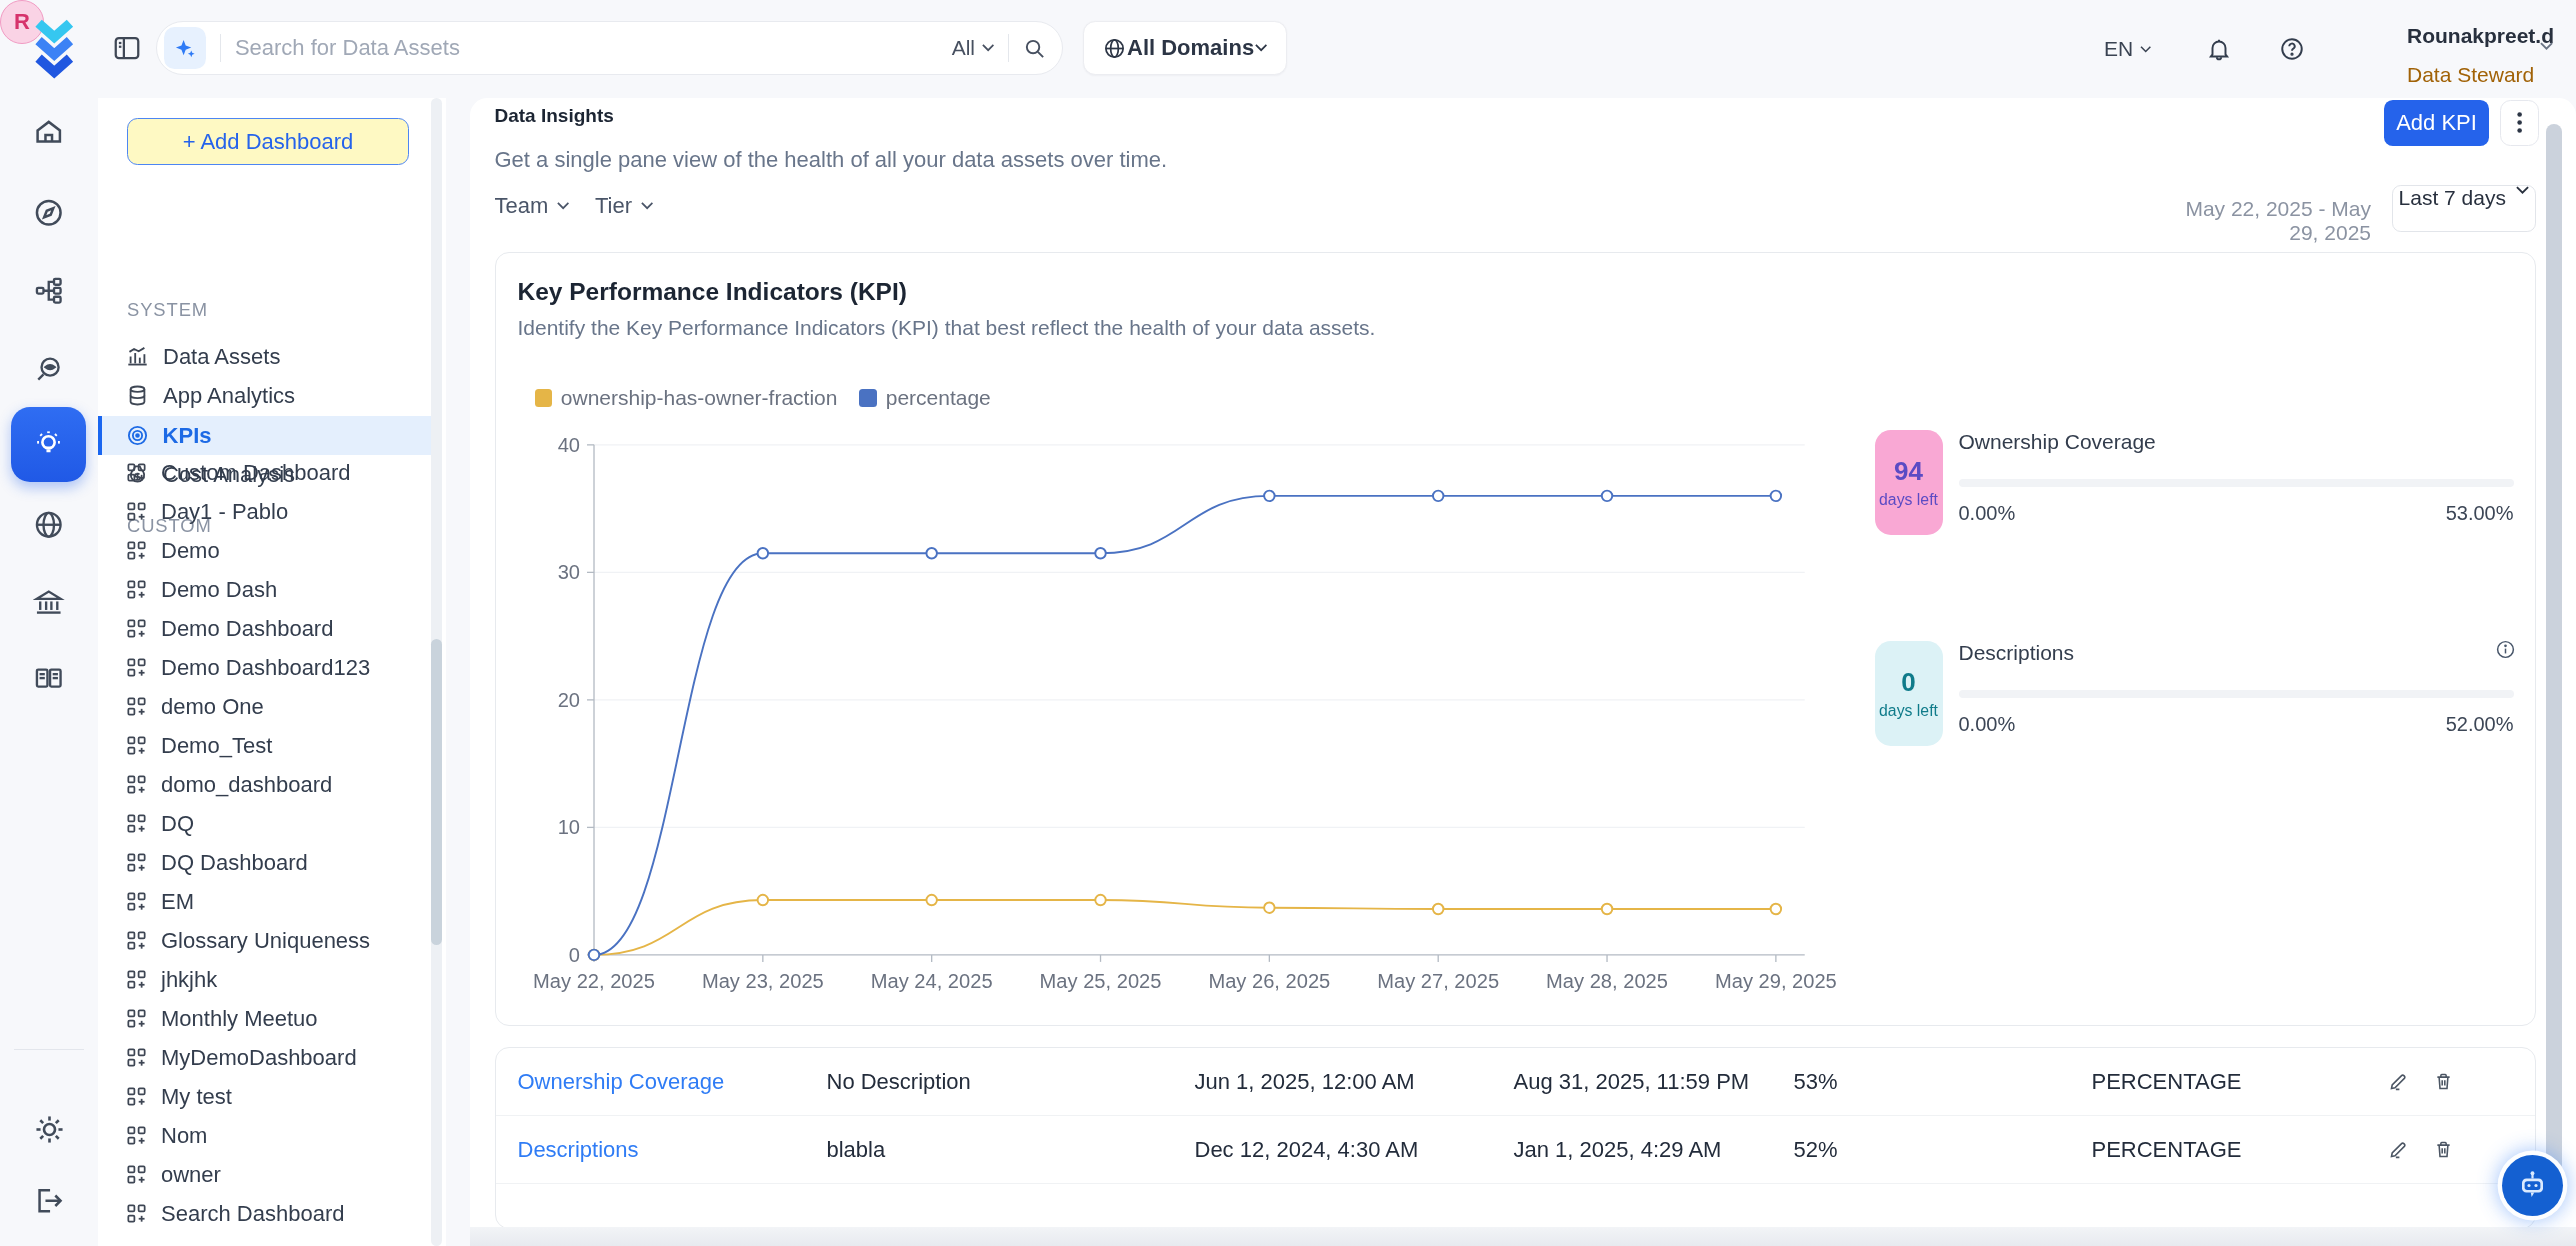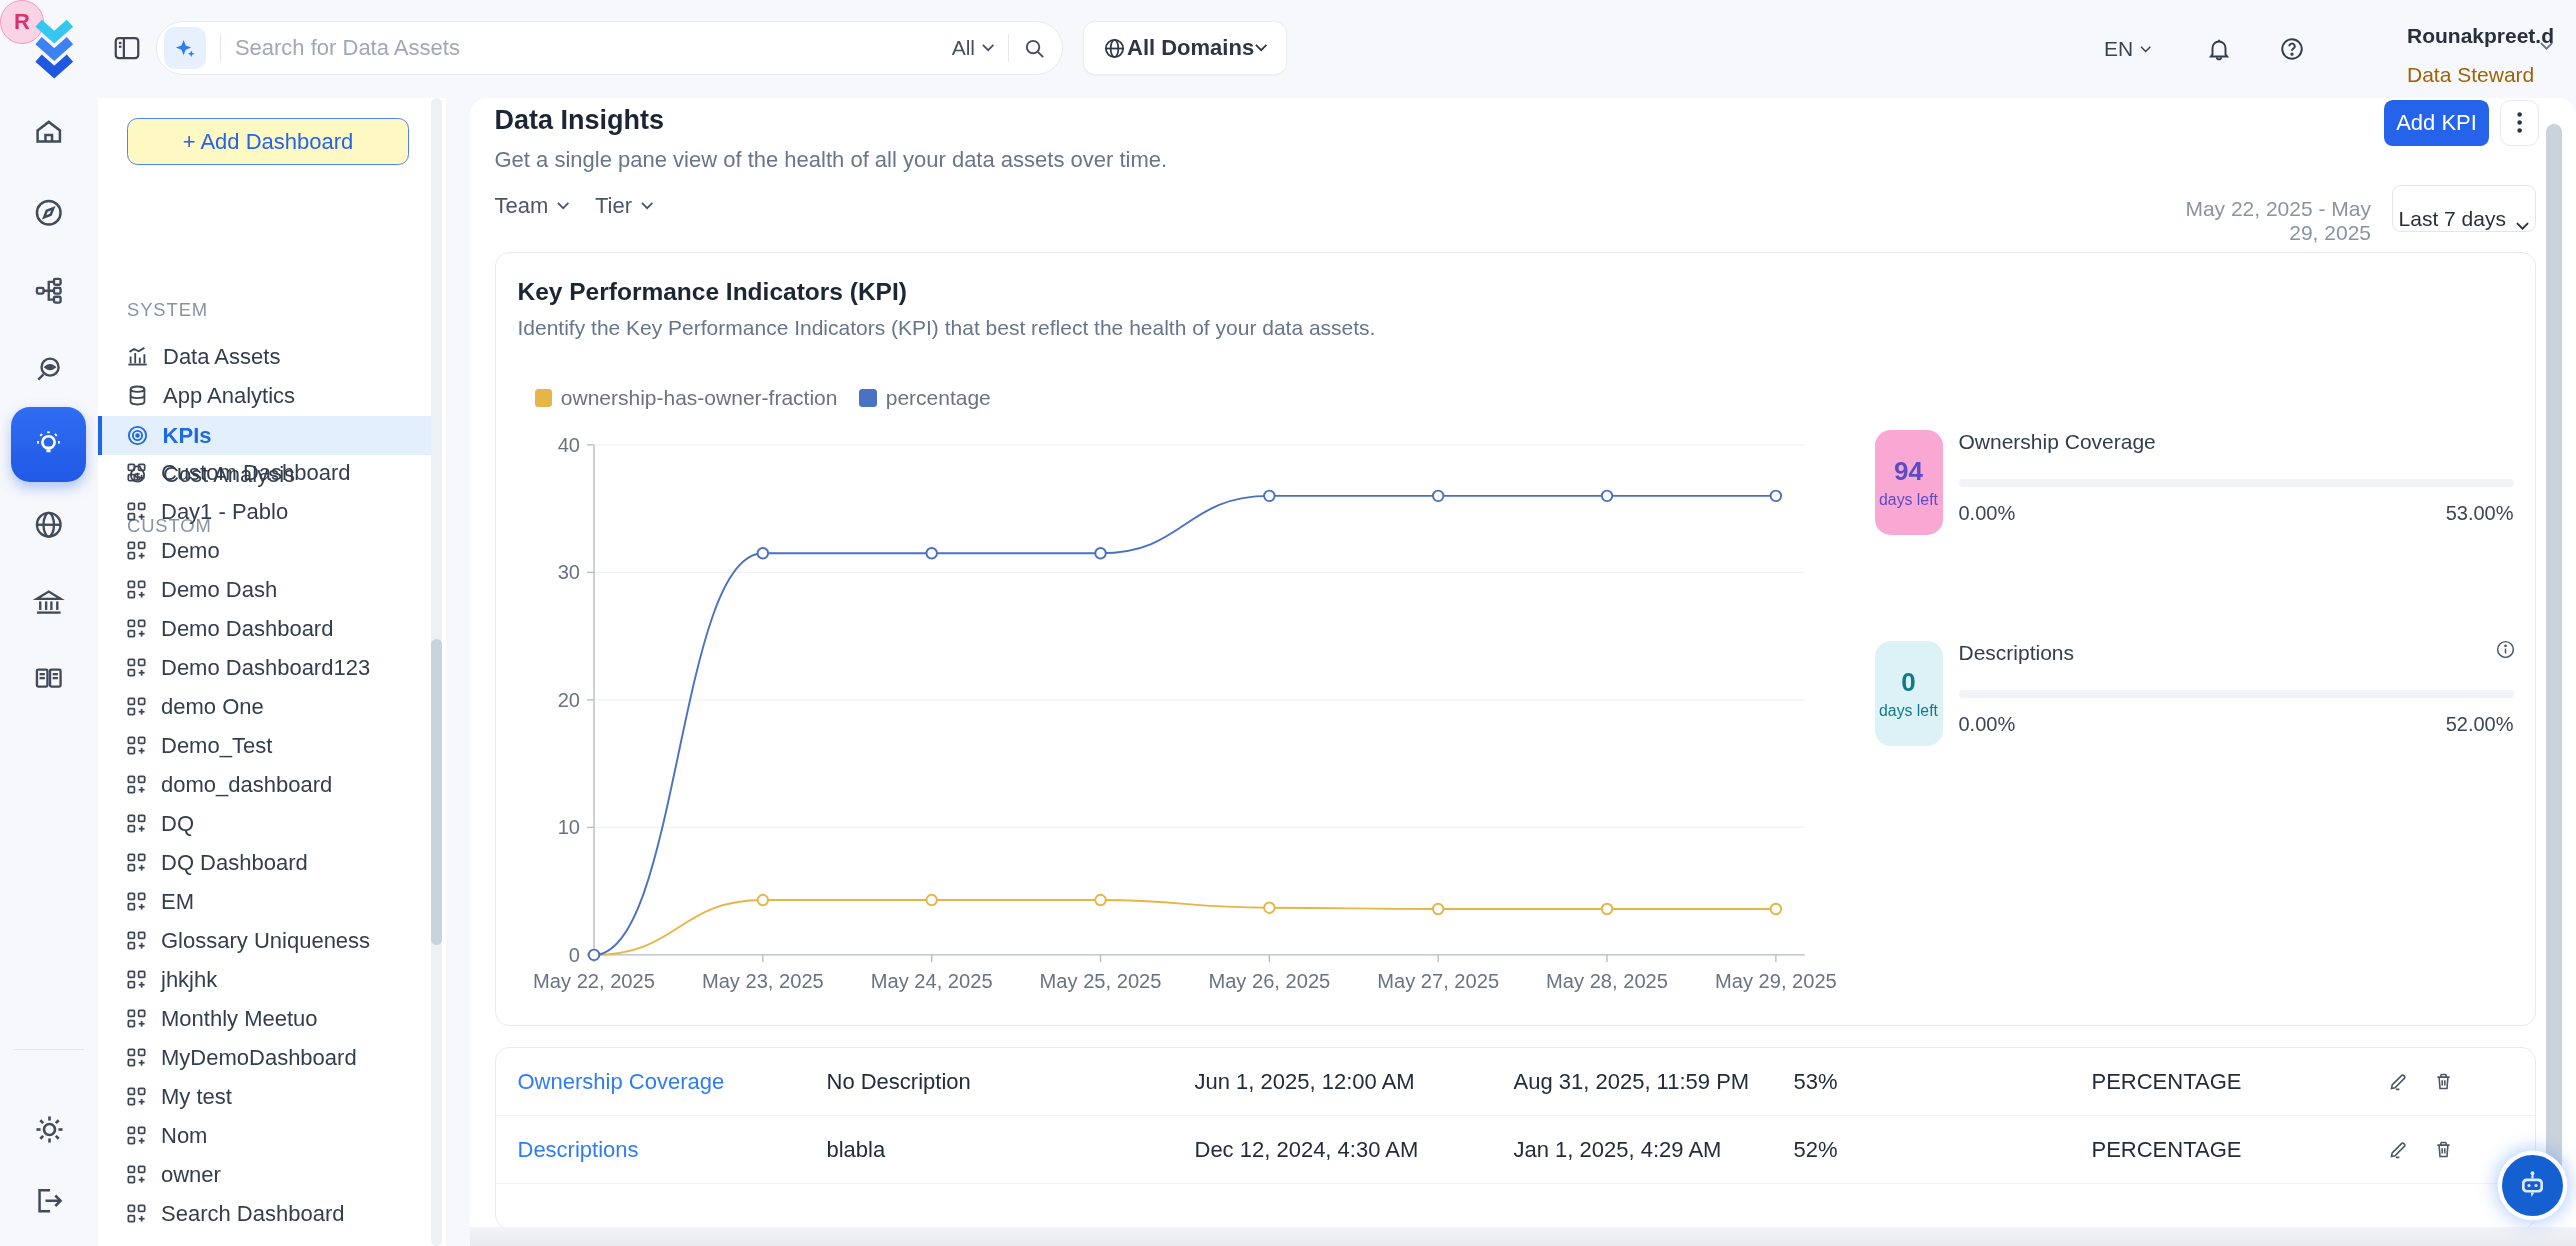--- a/index.html
+++ b/index.html
@@ -38,28 +38,28 @@
   .sect-label { position:absolute; left:29px; font-size:18.4px; letter-spacing:0.9px; color:#8a93a3; font-weight:500; }
   .nav-item { position:absolute; left:0; width:333px; height:39px; display:flex; align-items:center; gap:14px; padding-left:28px; font-size:22px; font-weight:500; color:#333d4d; cursor:pointer; }
   .nav-item.active { background:#e4effd; color:#1d6ae5; font-weight:700; border-left:4.4px solid #1a66f0; padding-left:23.6px; }
   #custom-list .nav-item { position:relative; }
   #custom-list { position:absolute; left:0; top:355px; width:333px; }
   .sb-track { position:absolute; left:333px; top:0; width:11.4px; height:1148px; background:#edf0f4; border-radius:6.1px; }
   .sb-thumb { position:absolute; left:333px; top:541px; width:11.4px; height:306px; background:#c9d3dc; border-radius:6.1px; }
 
   
   #main { position:absolute; left:470px; top:98px; width:2106px; height:1148px; background:#fff; border-radius:17.5px 17.5px 0 0; }
-  #page-title { position:absolute; left:24.5px; top:7px; font-size:27px; font-weight:700; color:#1c2533; }
+  #page-title { position:absolute; left:24.5px; top:7px; font-size:19px; font-weight:700; color:#1c2533; }
   #page-sub { position:absolute; left:24.5px; top:49px; font-size:22px; color:#68758a; }
   #add-kpi { position:absolute; left:1914px; top:1.8px; width:105px; height:46px; background:#2563eb; color:#fff; border:none; border-radius:8.8px; font-size:22px; font-family:inherit; cursor:pointer; }
   #kebab-btn { position:absolute; left:2030px; top:1.8px; width:39px; height:46px; background:#fff; border:0.9px solid #e6e8ee; border-radius:10.5px; display:flex; align-items:center; justify-content:center; cursor:pointer; }
   .filters { position:absolute; top:95px; display:flex; align-items:center; gap:8.8px; color:#4a5568; font-size:22px; cursor:pointer; }
   #f-team { left:24.5px; } #f-tier { left:125px; }
   #date-range { position:absolute; left:1682px; top:99px; width:219px; text-align:right; color:#8b93a2; font-size:21px; }
-  #range-btn { position:absolute; left:1922px; top:87px; width:144px; height:47px; background:#fff; border:0.9px solid #e2e5ea; border-radius:8.8px; display:flex; align-items:flex-end; justify-content:center; gap:10.5px; font-size:21px; color:#28303e; cursor:pointer; }
+  #range-btn { position:absolute; left:1922px; top:87px; width:144px; height:47px; background:#fff; border:0.9px solid #e2e5ea; border-radius:8.8px; display:flex; align-items:flex-start; justify-content:center; gap:10.5px; font-size:21px; color:#28303e; cursor:pointer; }
 
   .card { position:absolute; left:24.5px; width:2041px; background:#fff; border:0.9px solid #e7eaee; border-radius:14px; }
   #kpi-card { top:154px; height:774px; }
   #kpi-title { position:absolute; left:22px; top:24.5px; font-size:24.5px; font-weight:700; color:#1c2533; }
   #kpi-sub { position:absolute; left:22px; top:63px; font-size:21px; color:#68758a; }
   #legend { position:absolute; left:39px; top:133px; display:flex; align-items:center; gap:22px; }
   .leg-item { display:flex; align-items:center; gap:8.8px; font-size:21px; color:#6b7280; }
   .leg-chip { width:17.5px; height:17.5px; border-radius:3.5px; }
   #chart-wrap { position:absolute; left:31px; top:177px; width:1322px; height:573px; }
 

